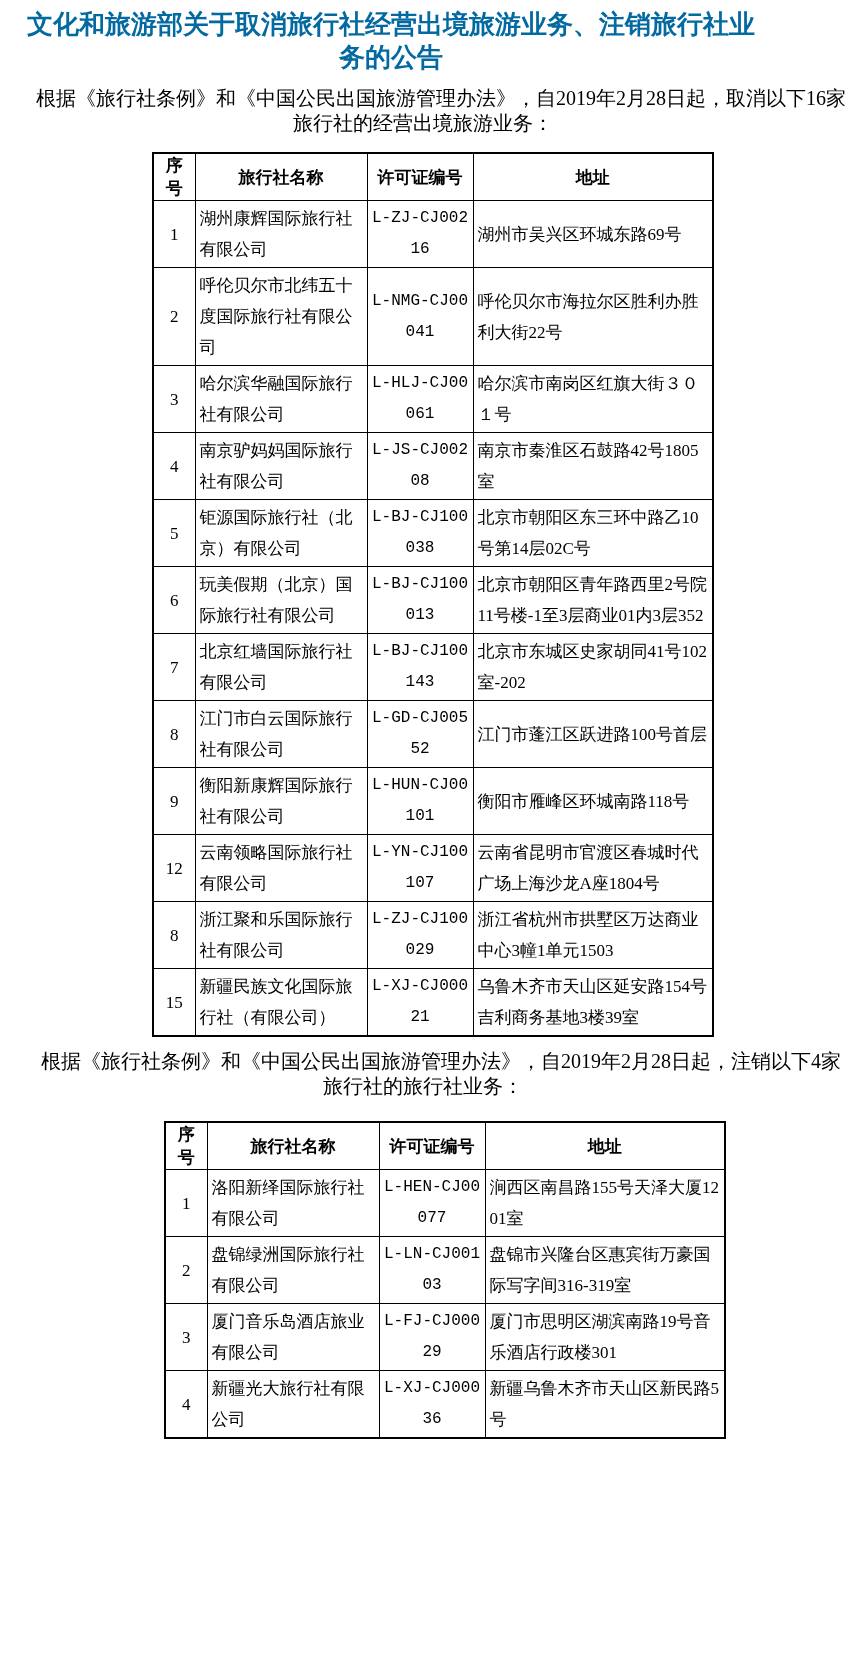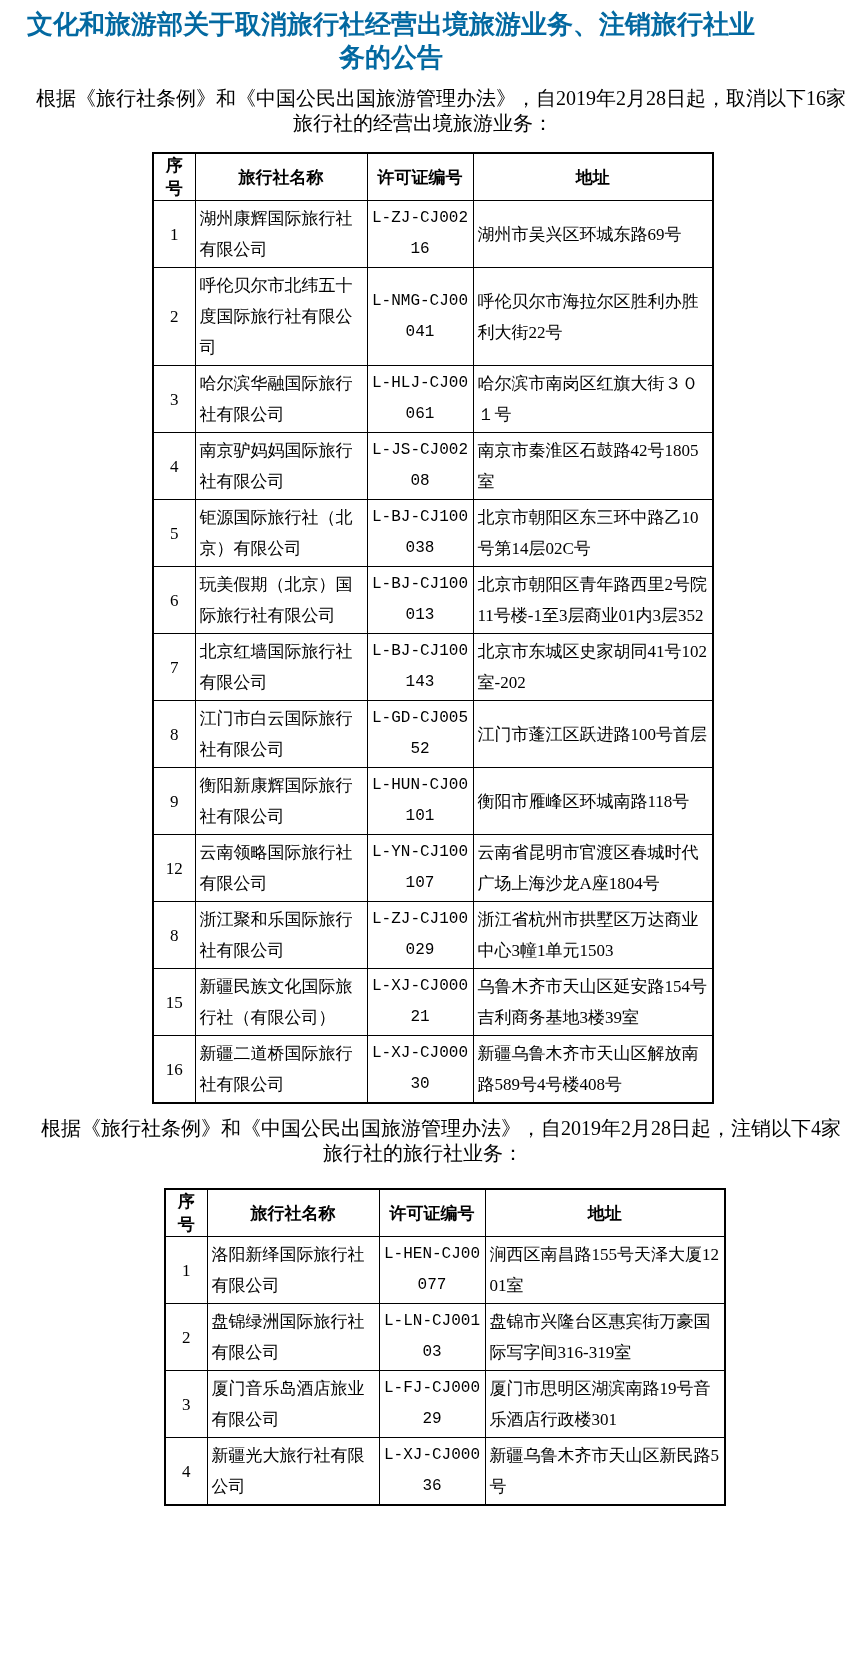--- a/index.html
+++ b/index.html
@@ -131,26 +131,20 @@
         <td class="cell-name">浙江聚和乐国际旅行社有限公司</td>
         <td class="cell-license">L-ZJ-CJ100029</td>
         <td class="cell-address">浙江省杭州市拱墅区万达商业中心3幢1单元1503</td>
       </tr>
       <tr>
         <td class="cell-seq">15</td>
         <td class="cell-name">新疆民族文化国际旅行社（有限公司）</td>
         <td class="cell-license">L-XJ-CJ00021</td>
         <td class="cell-address">乌鲁木齐市天山区延安路154号吉利商务基地3楼39室</td>
       </tr>
-      <tr>
-        <td class="cell-seq">16</td>
-        <td class="cell-name">新疆二道桥国际旅行社有限公司</td>
-        <td class="cell-license">L-XJ-CJ00030</td>
-        <td class="cell-address">新疆乌鲁木齐市天山区解放南路589号4号楼408号</td>
-      </tr>
     </tbody>
 </table>
 
 <p class="intro">根据《旅行社条例》和《中国公民出国旅游管理办法》，自2019年2月28日起，注销以下4家旅行社的旅行社业务：</p>
 
 <table class="tbl tbl-revoke">
   <colgroup>
     <col class="col-seq">
       <col class="col-name">
       <col class="col-license">

